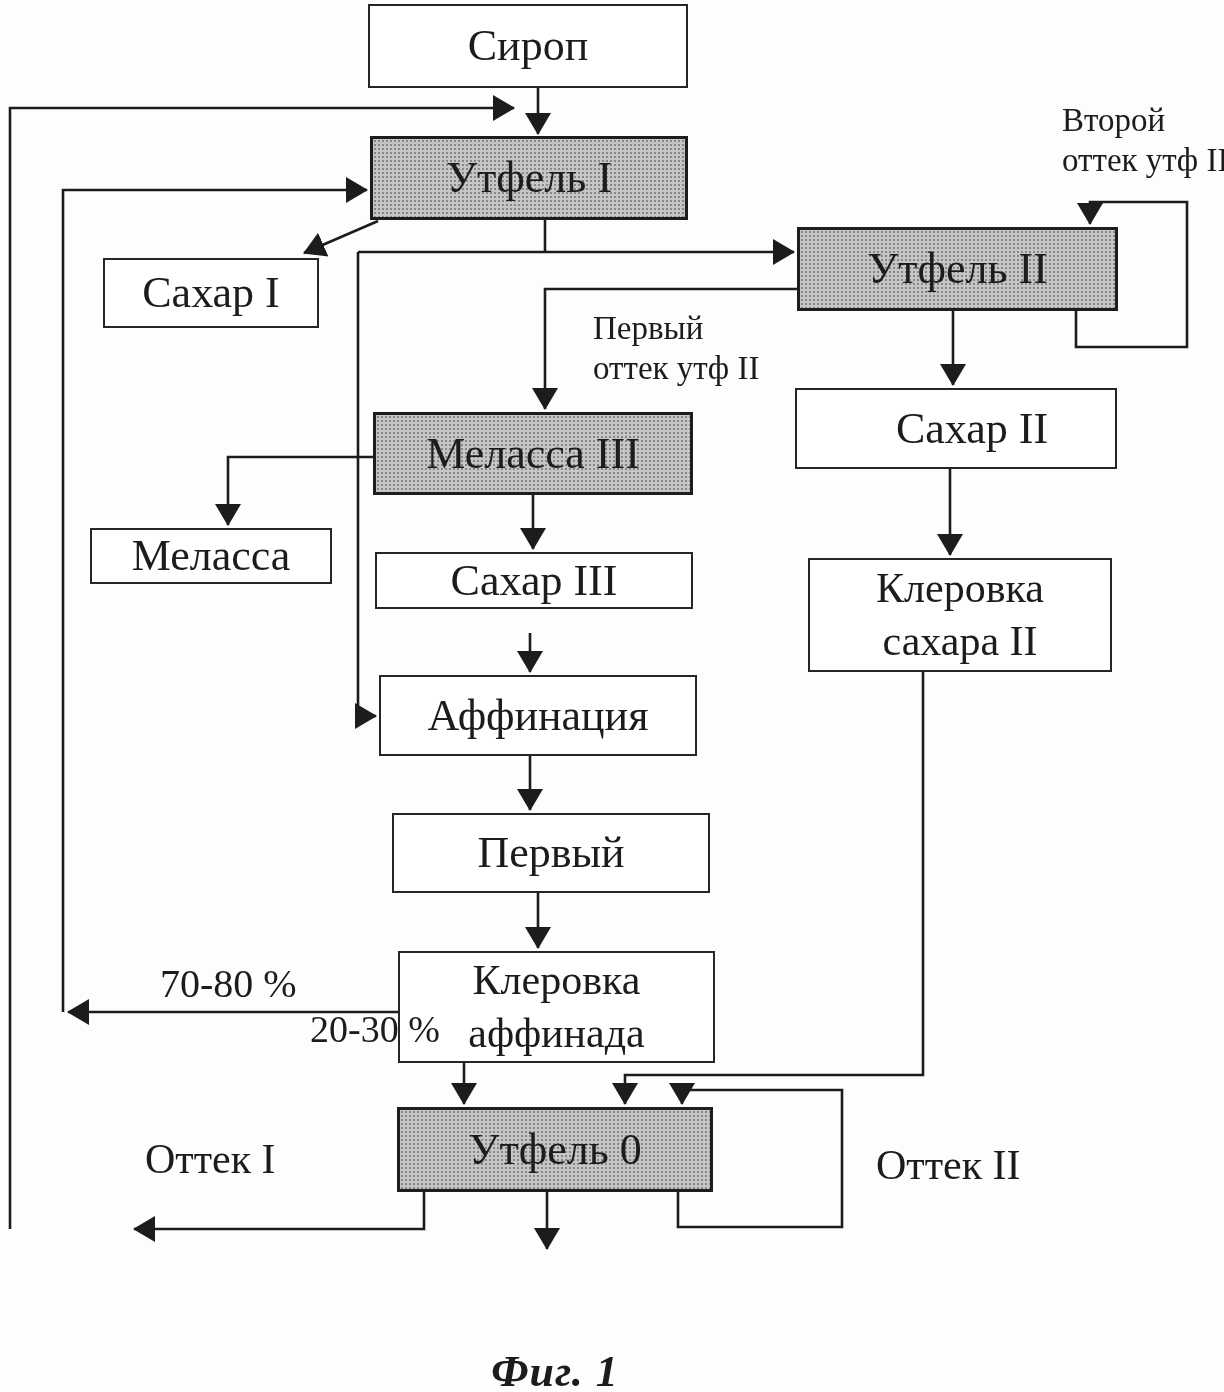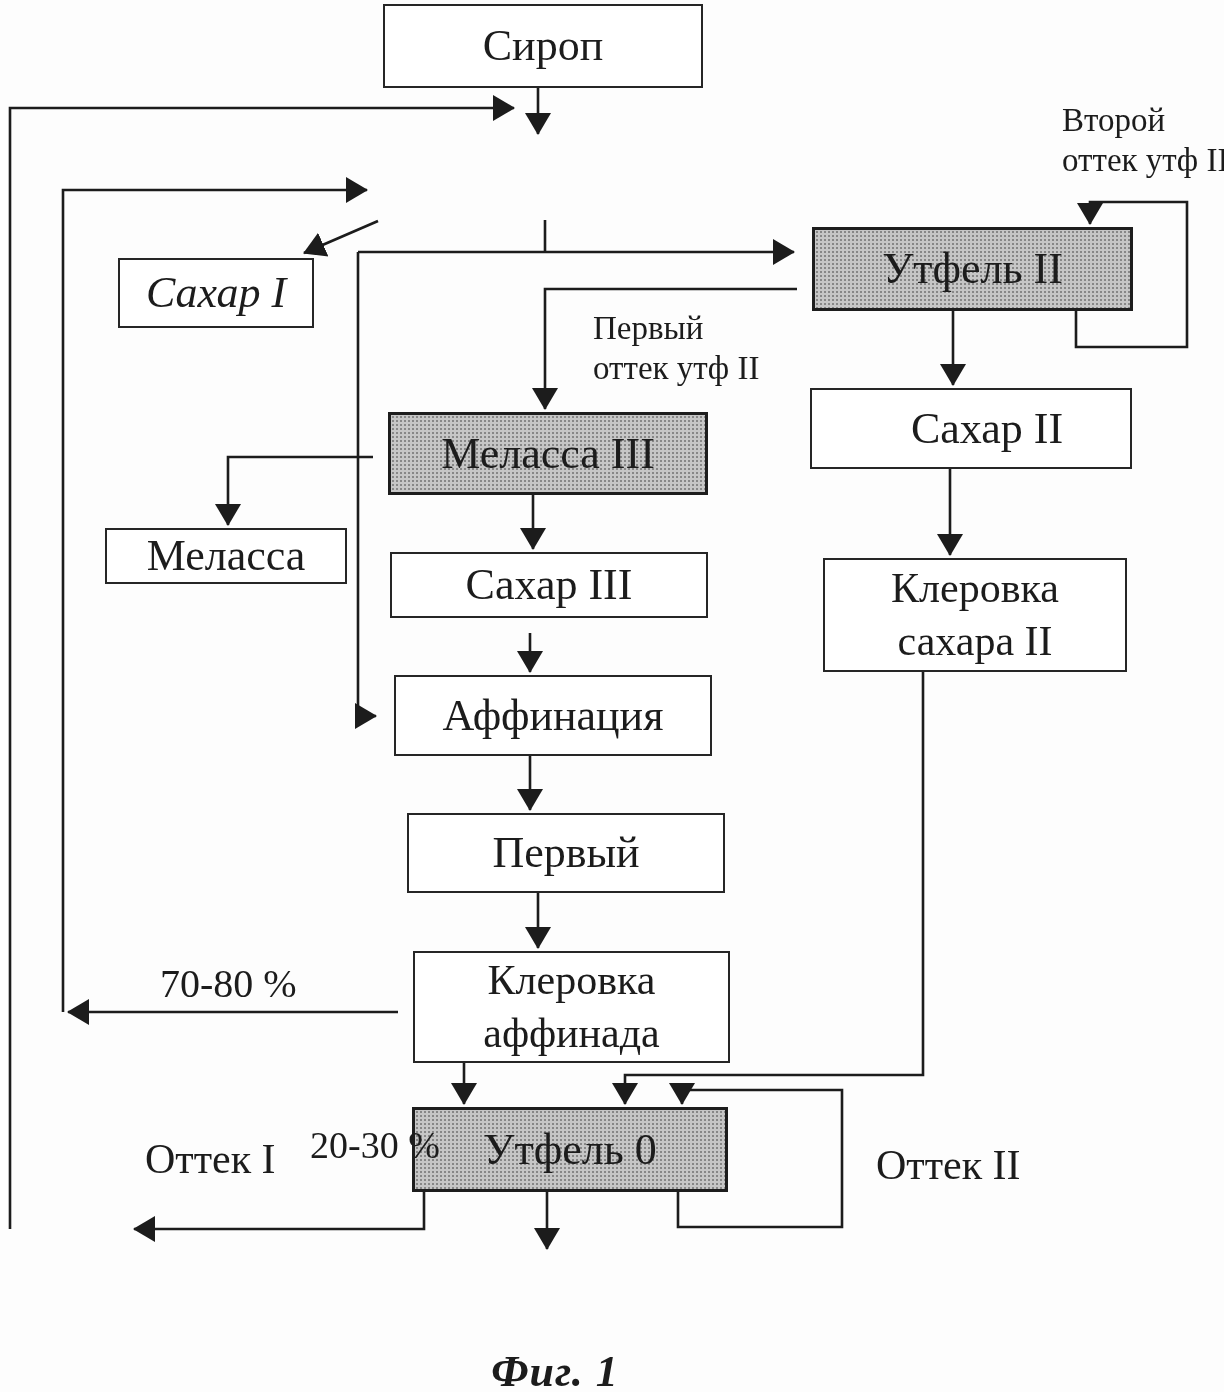--- a/index.html
+++ b/index.html
@@ -4,21 +4,21 @@
 <style>
   html,body{margin:0;padding:0;background:#ffffff;}
   #stage{
     position:relative;width:1224px;height:1392px;background:#fdfdfd;overflow:hidden;
     font-family:"Liberation Serif","DejaVu Serif",serif;color:#1c1c1c;
   }
   #connectors{position:absolute;left:0;top:0;width:1224px;height:1392px;}
   .conn{fill:none;stroke:#1c1c1c;stroke-width:2.6px;}
   .node{
     position:absolute;display:flex;flex-direction:column;justify-content:center;align-items:center;
-    box-sizing:border-box;text-align:center;margin-left:15px;
+    box-sizing:border-box;text-align:center;
   }
   .node.plain{background:#ffffff;border:2.5px solid #262626;}
   .node.shaded{
     background-color:#c6c6c6;
     background-image:radial-gradient(#878787 0.9px, rgba(0,0,0,0) 1px);
     background-size:4px 4px;
     border:3px solid #1d1d1d;
   }
   .nline{font-size:44px;line-height:1.12;white-space:nowrap;}
   .node.multi .nline{font-size:42px;line-height:1.26;}
@@ -64,40 +64,43 @@
       <polyline points="530,756 530,810" class="conn" marker-end="url(#arrowhead)" data-name="connector-affinacia-to-affinad"></polyline>
       <polyline points="538,893 538,948" class="conn" marker-end="url(#arrowhead)" data-name="connector-affinad-to-klerovka"></polyline>
       <polyline points="464,1063 464,1104" class="conn" marker-end="url(#arrowhead)" data-name="connector-klerovka-to-utfel0"></polyline>
       <polyline points="678,1192 678,1227 842,1227 842,1090 682,1090 682,1104" class="conn" marker-end="url(#arrowhead)" data-name="connector-ottek2-loop"></polyline>
       <polyline points="547,1192 547,1249" class="conn" marker-end="url(#arrowhead)" data-name="connector-utfel0-to-sahar0"></polyline>
     </svg>
   <div class="caption" data-name="figure-caption">Фиг. 1</div>
 <div class="node plain" data-name="node-sirop" style="left: 368px; top: 4px; width: 320px; height: 84px;">
       <div class="nline" data-name="node-sirop-label">Сироп</div>
     </div>
-    <div class="node plain" data-name="node-sahar-1" style="left: 103px; top: 258px; width: 196px; height: 70px; font-style: italic;">
+    <div class="node shaded" data-name="node-utfel-1" style="left: 370px; top: 136px; width: 318px; height: 84px;">
+      <div class="nline" data-name="node-utfel-1-label">Утфель I</div>
+    </div>
+    <div class="node plain" data-name="node-sahar-1" style="left: 103px; top: 258px; width: 216px; height: 70px;">
       <div class="nline" data-name="node-sahar-1-label">Сахар I</div>
     </div>
     <div class="node shaded" data-name="node-utfel-2" style="left: 797px; top: 227px; width: 321px; height: 84px;">
       <div class="nline" data-name="node-utfel-2-label">Утфель II</div>
     </div>
     <div class="node plain" data-name="node-sahar-2" style="left: 795px; top: 388px; width: 322px; height: 81px; padding-left: 32px;">
       <div class="nline" data-name="node-sahar-2-label">Сахар II</div>
     </div>
     <div class="node plain multi" data-name="node-klerovka-sahara-2" style="left: 808px; top: 558px; width: 304px; height: 114px;">
       <div class="nline" data-name="node-klerovka-sahara-2-label">Клеровка</div>
       <div class="nline" data-name="node-klerovka-sahara-2-label">сахара II</div>
     </div>
     <div class="node shaded" data-name="node-utfel-3" style="left: 373px; top: 412px; width: 320px; height: 83px;">
       <div class="nline" data-name="node-utfel-3-label">Меласса III</div>
     </div>
     <div class="node plain" data-name="node-melassa" style="left: 90px; top: 528px; width: 242px; height: 56px;">
       <div class="nline" data-name="node-melassa-label">Меласса</div>
     </div>
-    <div class="node plain" data-name="node-sahar-3" style="left: 375px; top: 552px; width: 318px; height: 66px;">
+    <div class="node plain" data-name="node-sahar-3" style="left: 375px; top: 552px; width: 318px; height: 57px;">
       <div class="nline" data-name="node-sahar-3-label">Сахар III</div>
     </div>
     <div class="node plain" data-name="node-affinacia" style="left: 379px; top: 675px; width: 318px; height: 81px;">
       <div class="nline" data-name="node-affinacia-label">Аффинация</div>
     </div>
     <div class="node plain" data-name="node-affinad" style="left: 392px; top: 813px; width: 318px; height: 80px;">
       <div class="nline" data-name="node-affinad-label">Первый</div>
     </div>
     <div class="node plain multi" data-name="node-klerovka-affinada" style="left: 398px; top: 951px; width: 317px; height: 112px;">
       <div class="nline" data-name="node-klerovka-affinada-label">Клеровка</div>
@@ -110,21 +113,21 @@
       <div class="nline" data-name="label-vtoroy-ottek-text">Второй</div>
       <div class="nline" data-name="label-vtoroy-ottek-text">оттек утф II</div>
     </div>
     <div class="label" data-name="label-perviy-ottek" style="left: 593px; top: 308px;">
       <div class="nline" data-name="label-perviy-ottek-text">Первый</div>
       <div class="nline" data-name="label-perviy-ottek-text">оттек утф II</div>
     </div>
     <div class="label" data-name="label-pct-70-80" style="left: 160px; top: 962px;">
       <div class="nline" data-name="label-pct-70-80-text">70-80 %</div>
     </div>
-    <div class="label" data-name="label-pct-20-30" style="left: 310px; top: 1124px;">
+    <div class="label" data-name="label-pct-20-30" style="left: 310px; top: 1008px;">
       <div class="nline" data-name="label-pct-20-30-text">20-30 %</div>
     </div>
     <div class="label" data-name="label-ottek-1" style="left: 145px; top: 1136px;">
       <div class="nline" data-name="label-ottek-1-text">Оттек I</div>
     </div>
     <div class="label" data-name="label-ottek-2" style="left: 876px; top: 1142px;">
       <div class="nline" data-name="label-ottek-2-text">Оттек II</div>
     </div>
   </div>
 

